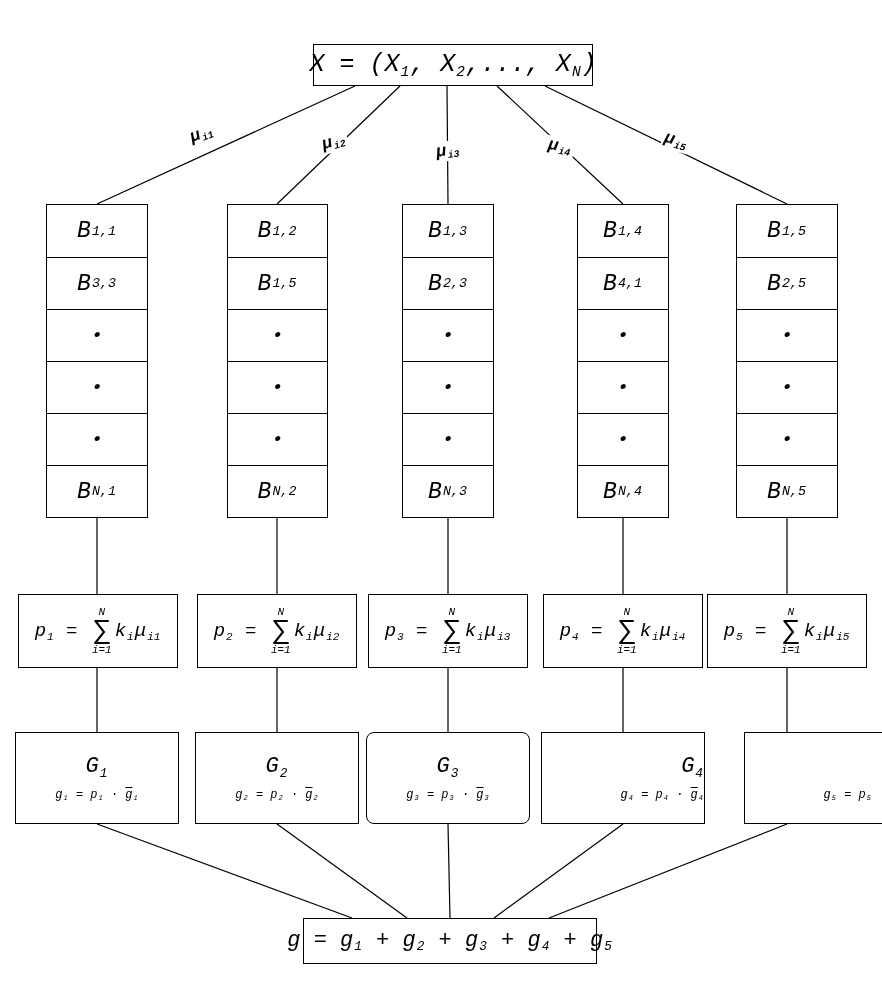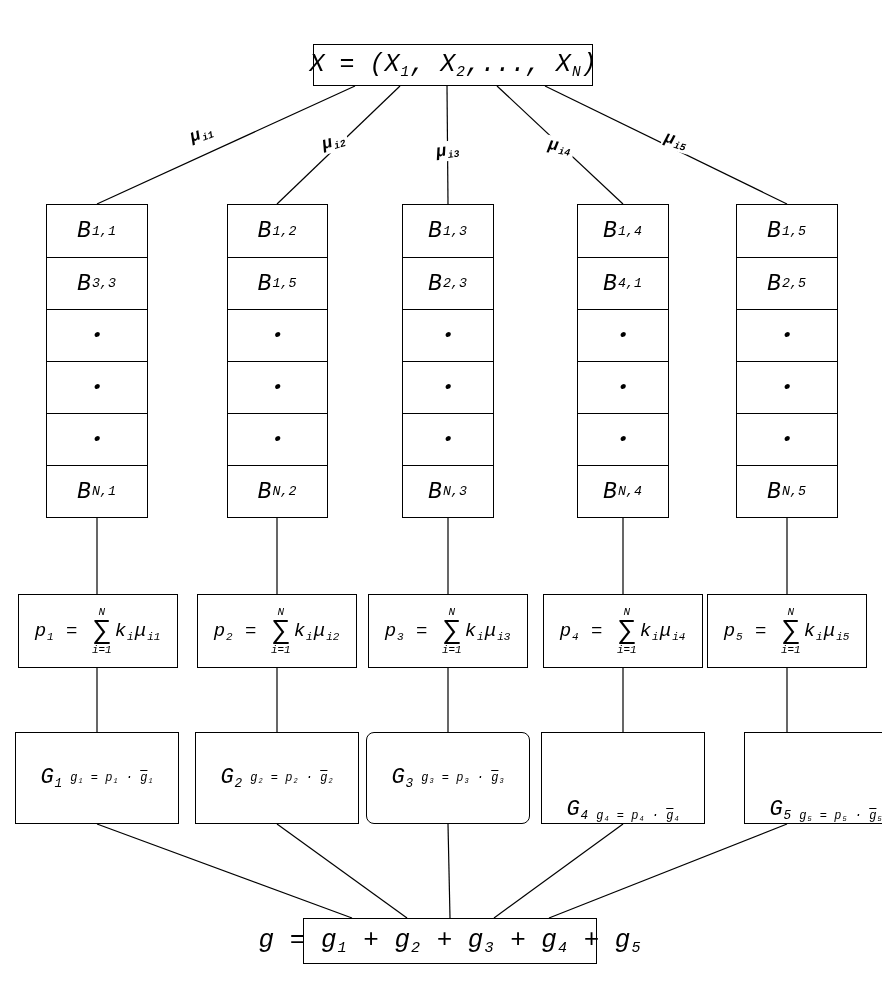--- a/index.html
+++ b/index.html
@@ -35,24 +35,24 @@
   .mu-4 { left:546px; top:137px; transform:rotate(10deg); }
   .mu-5 { left:662px; top:131px; transform:rotate(16deg); }
   .bcol { position:absolute; top:204px; border:1.5px solid #000; background:#fff; }
   .cell {
     height:52px; display:flex; align-items:center; justify-content:center;
     font-size:23px;
   }
   .cell:not(:first-child) { border-top:1.5px solid #000; }
   .dot-cell { font-size:19px; font-style:normal; }
   .pbox { top:594px; height:74px; font-size:19px; }
-  .gbox { top:732px; height:92px; flex-direction:row; gap:7px; }
+  .gbox { top:732px; height:92px; flex-direction:column; gap:7px; }
   .g-title { font-size:22px; }
   .g-form { font-size:12px; }
-  .bottom-box { left:303px; top:918px; width:294px; height:46px; font-size:26px; }
+  .bottom-box { left:303px; top:918px; width:294px; height:46px; font-size:22px; }
 </style>
 </head>
 <body>
 
 <div class="stage">
 
   <svg class="lines" viewBox="0 0 882 996">
     <line x1="355" y1="86" x2="97" y2="204"></line>
     <line x1="400" y1="86" x2="277" y2="204"></line>
     <line x1="447" y1="86" x2="448" y2="204"></line>

